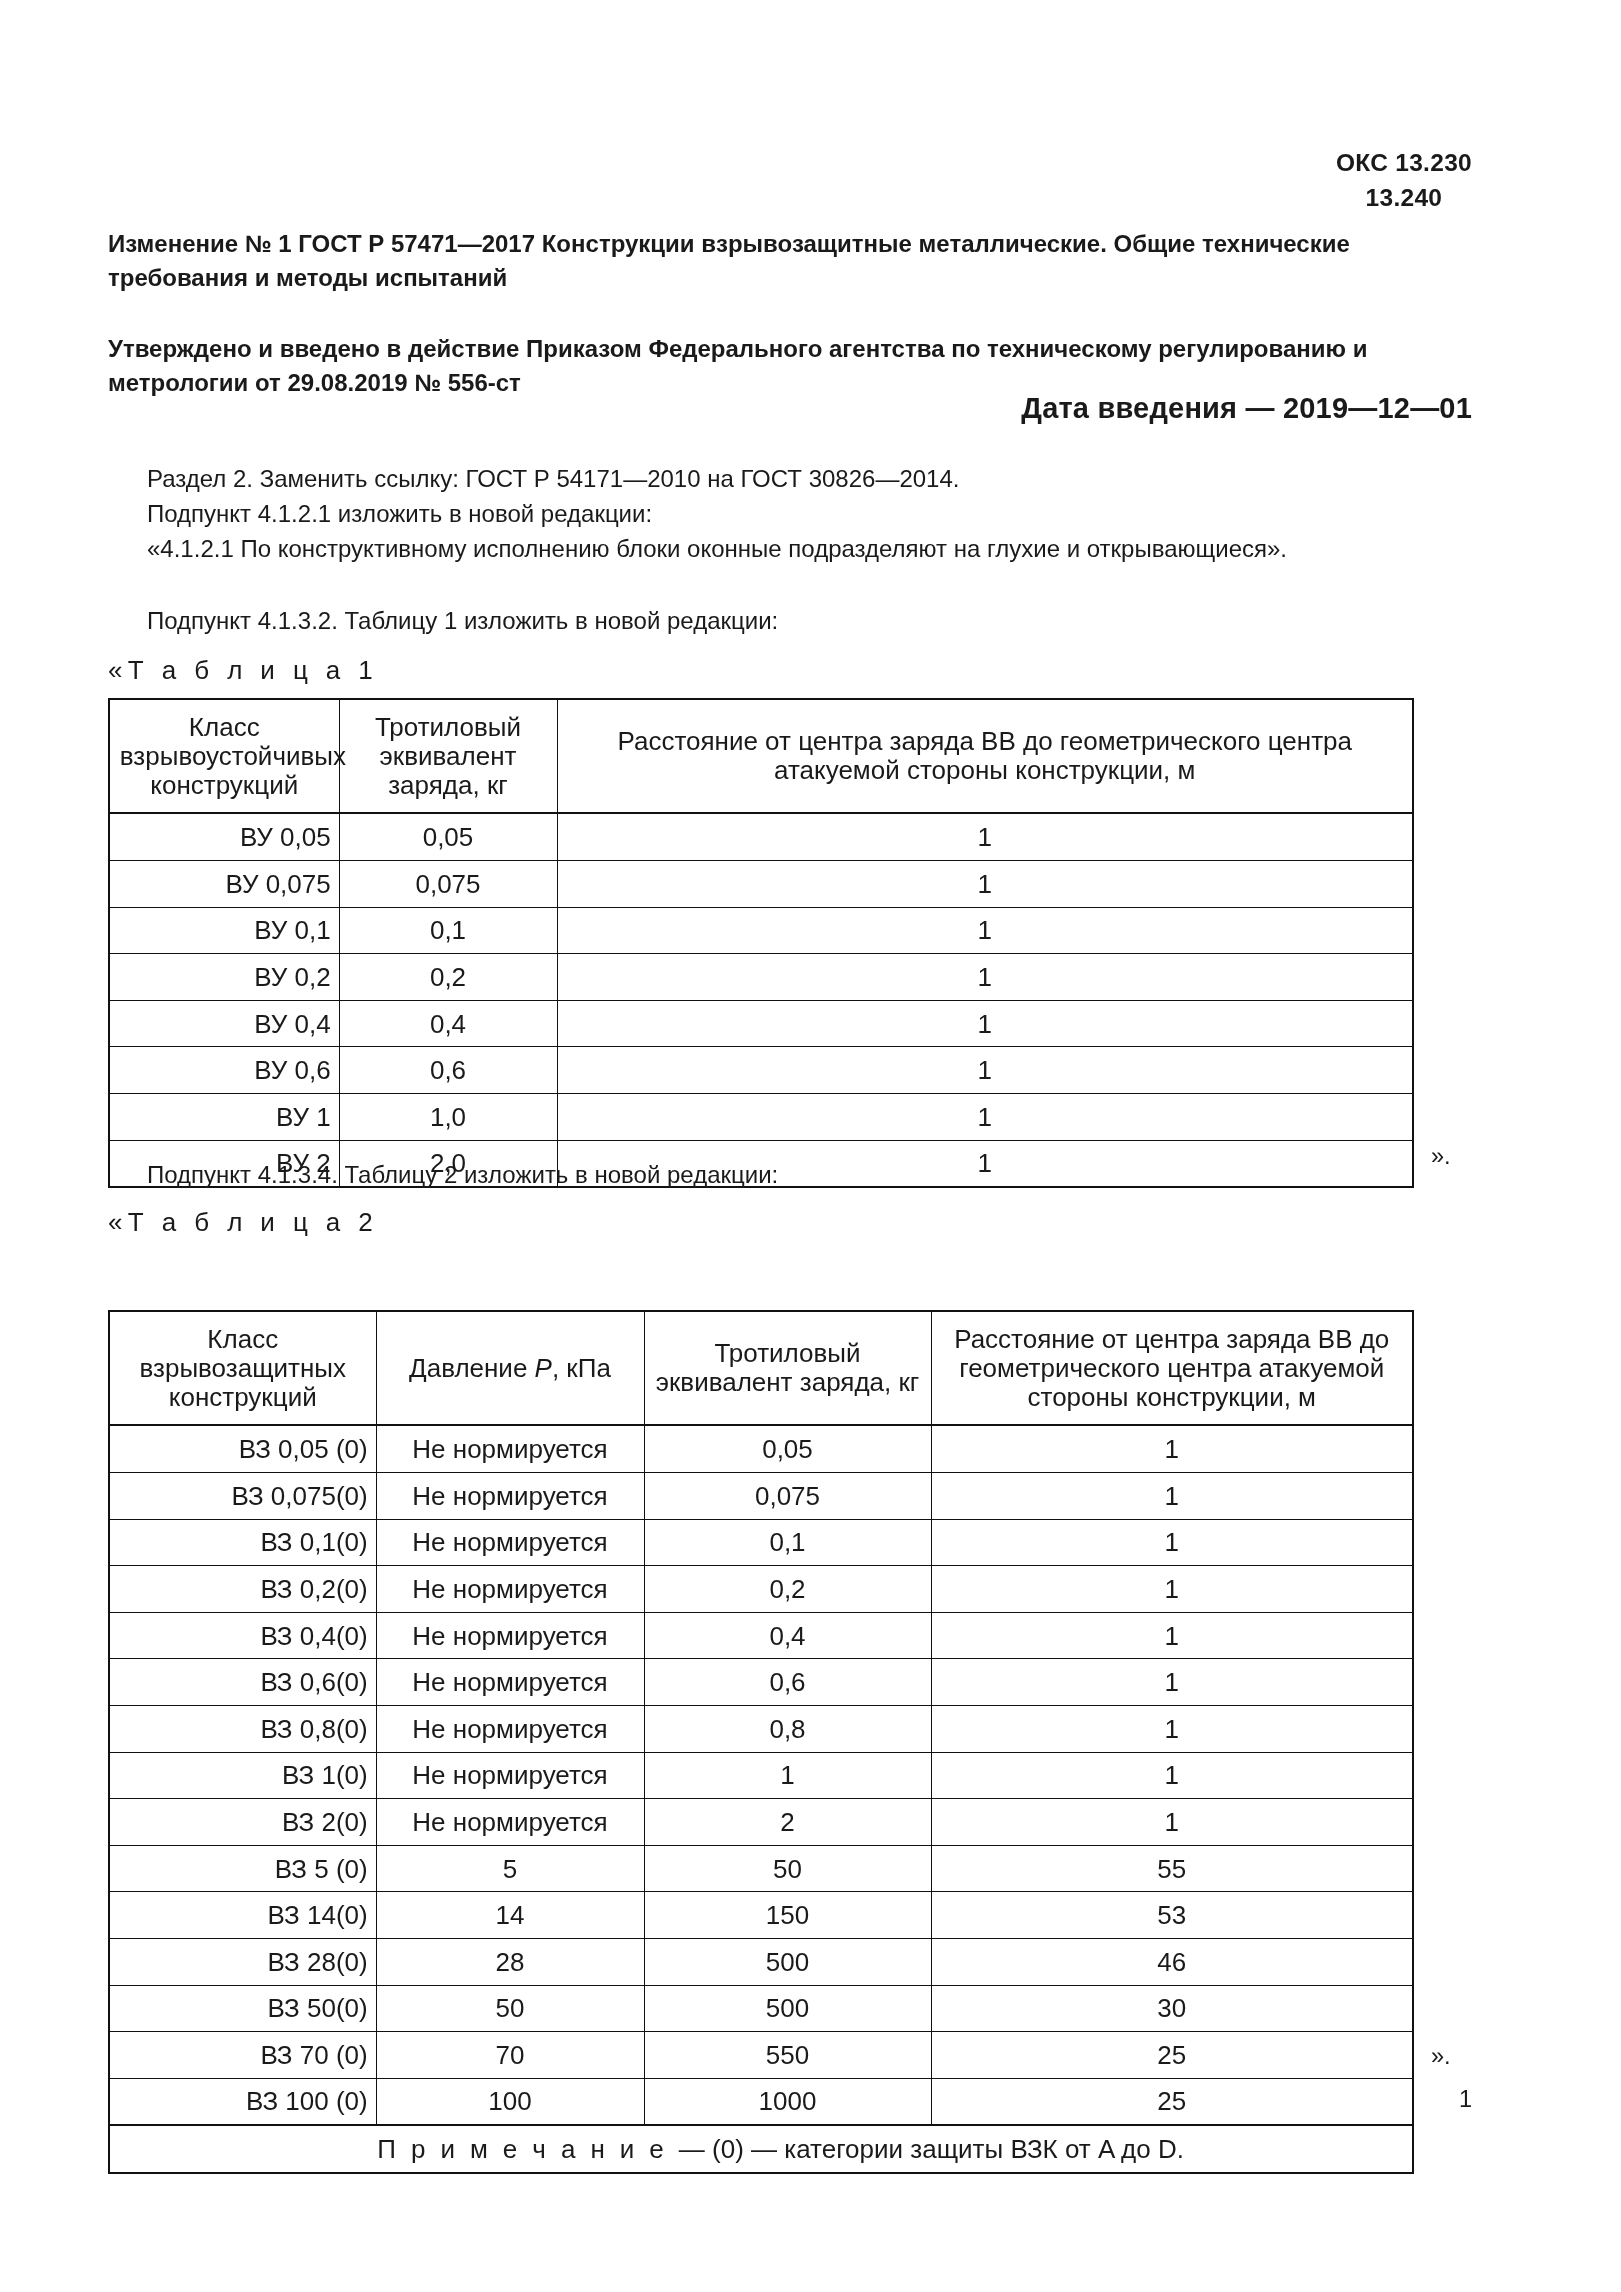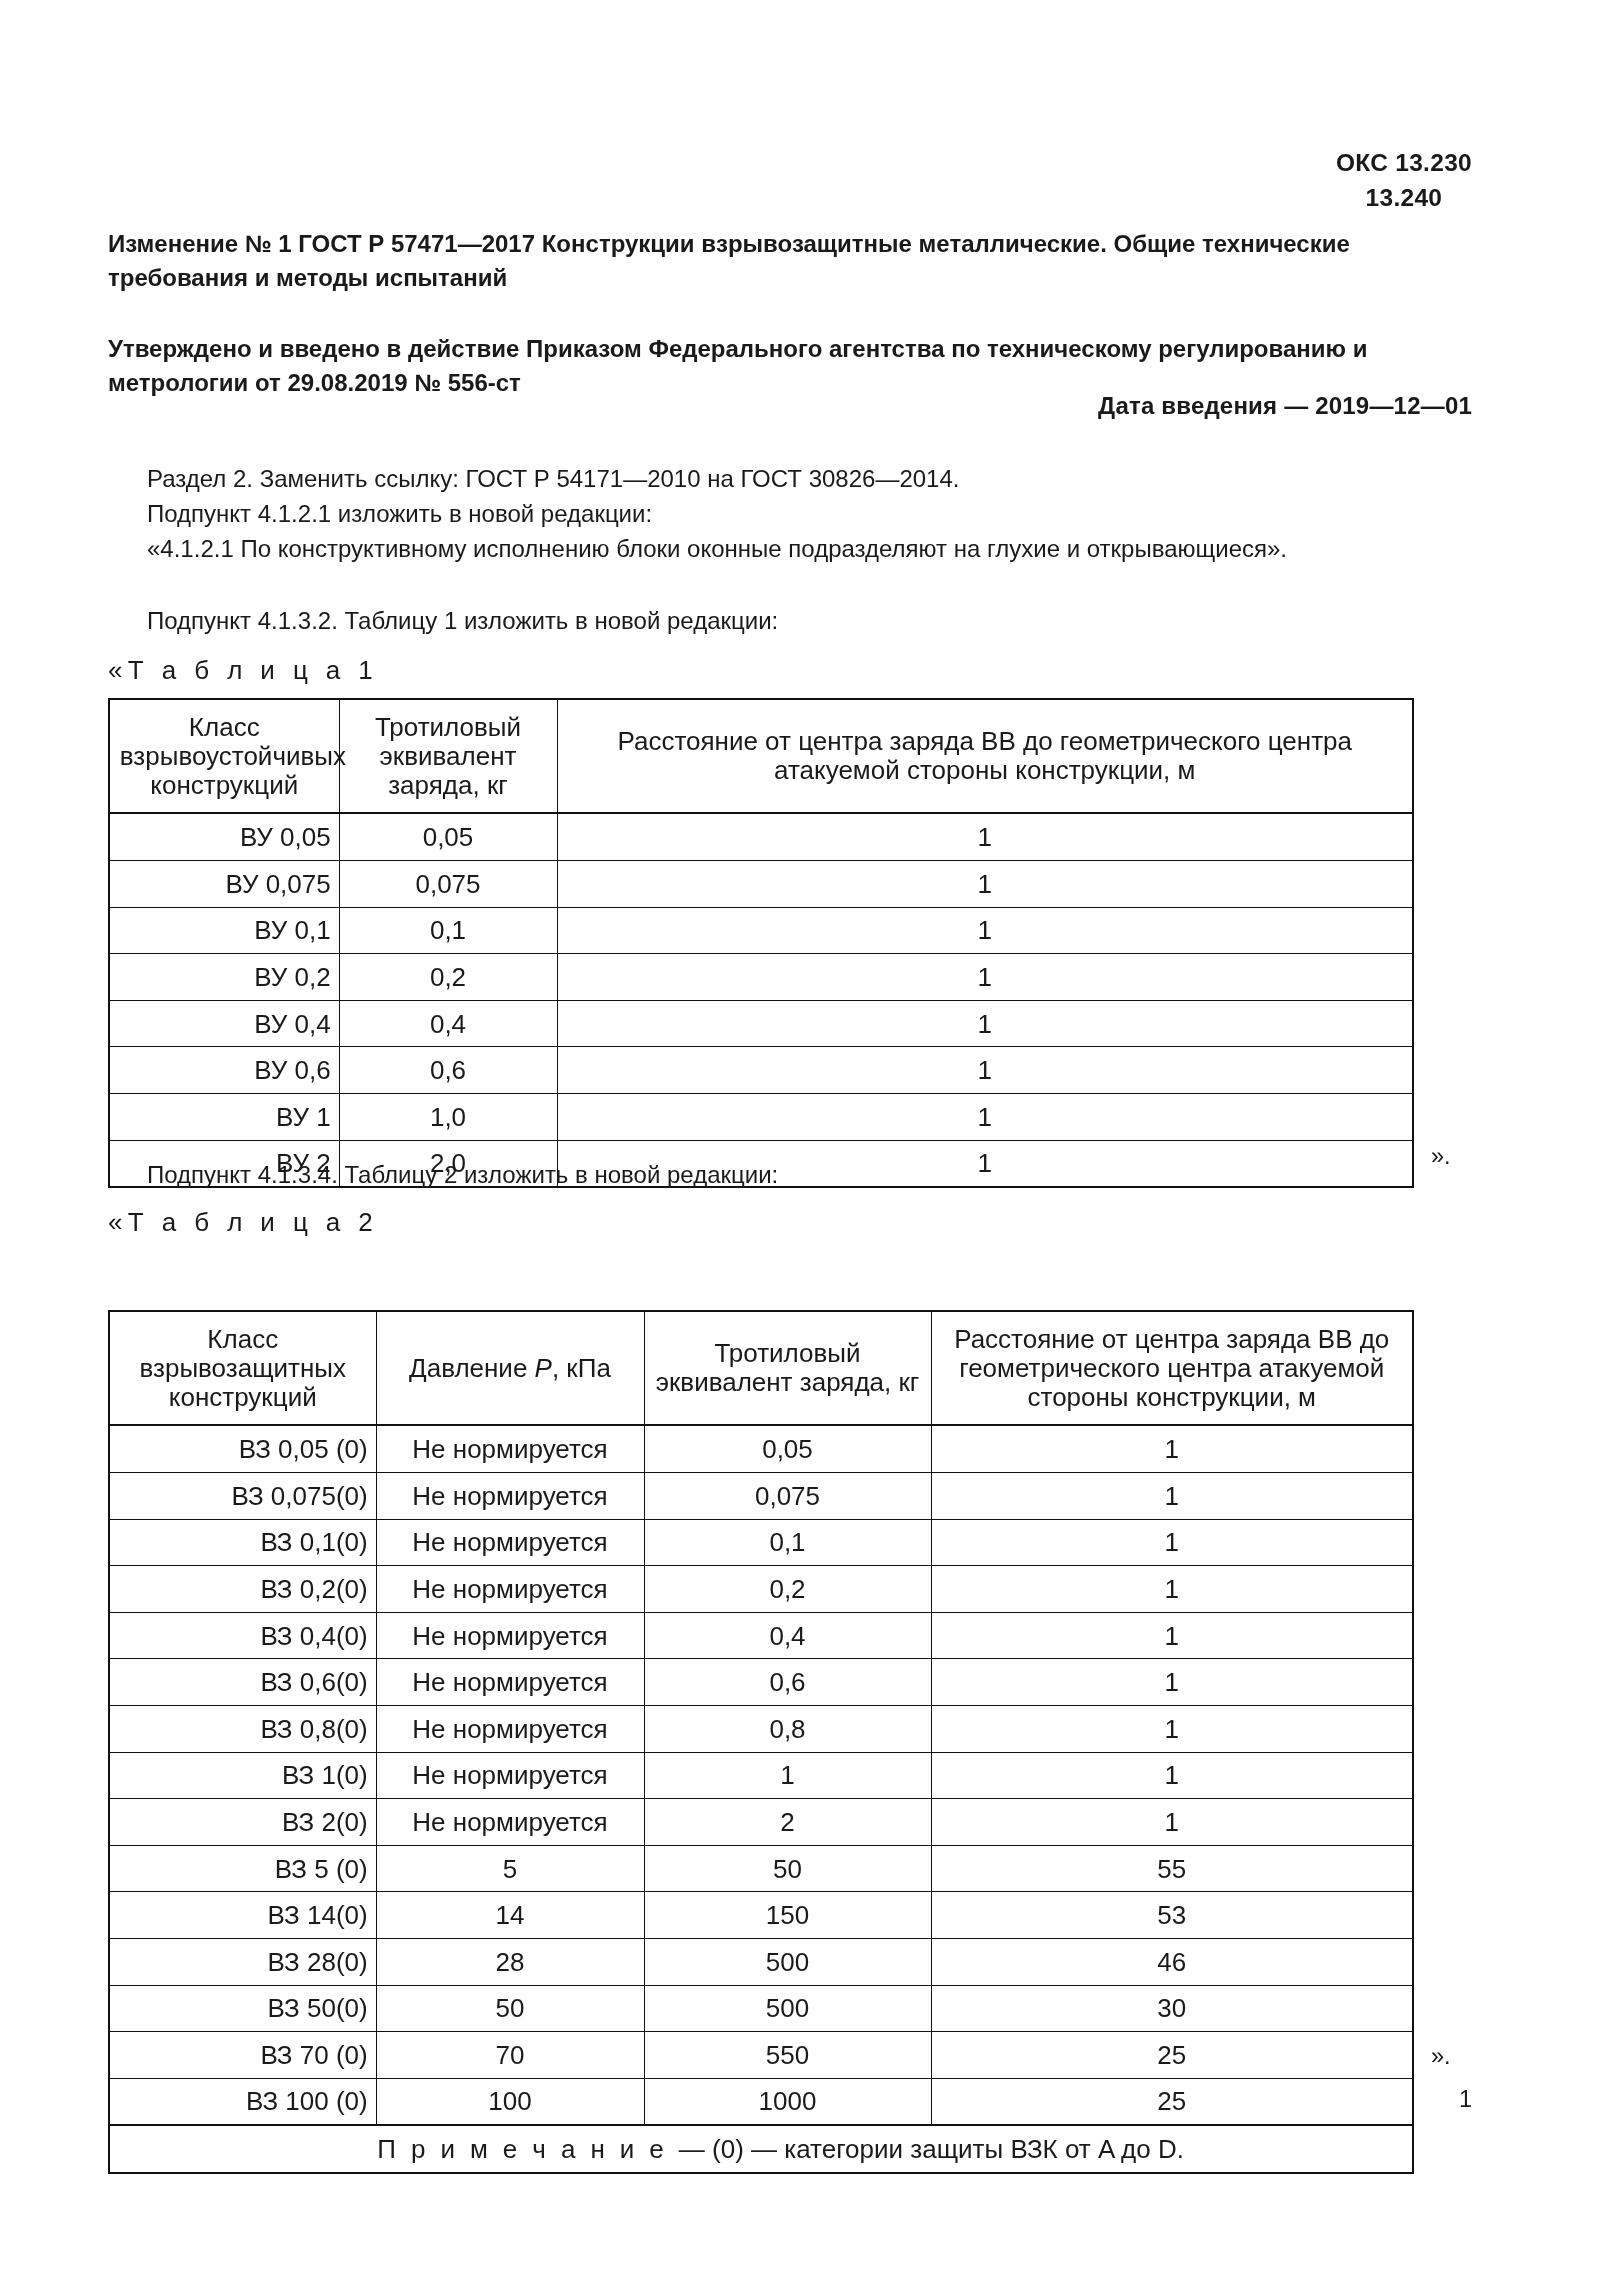--- a/index.html
+++ b/index.html
@@ -55,21 +55,21 @@
     width: 1372px;
     font-weight: bold;
     font-size: 24px;
     line-height: 34px;
   }
   .intro-date {
     position: absolute;
     top: 392px;
     right: 149px;
     font-weight: bold;
-    font-size: 24px;
+    font-size: 29px;
     letter-spacing: 0.2px;
   }
 
   
   .body-text {
     position: absolute;
     left: 106px;
     width: 1377px;
     font-size: 24px;
     line-height: 35px;

